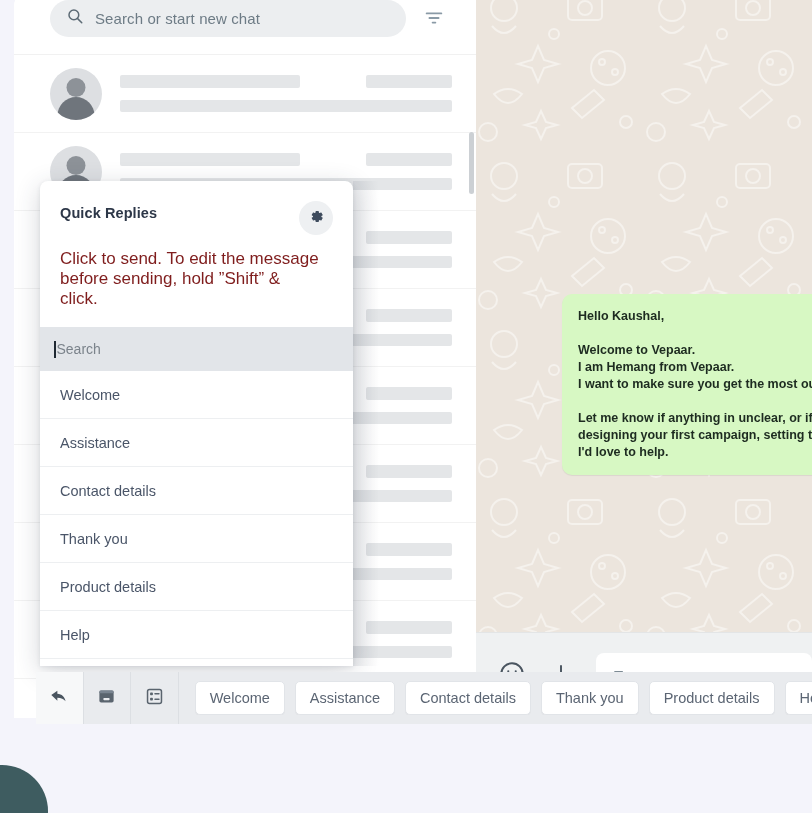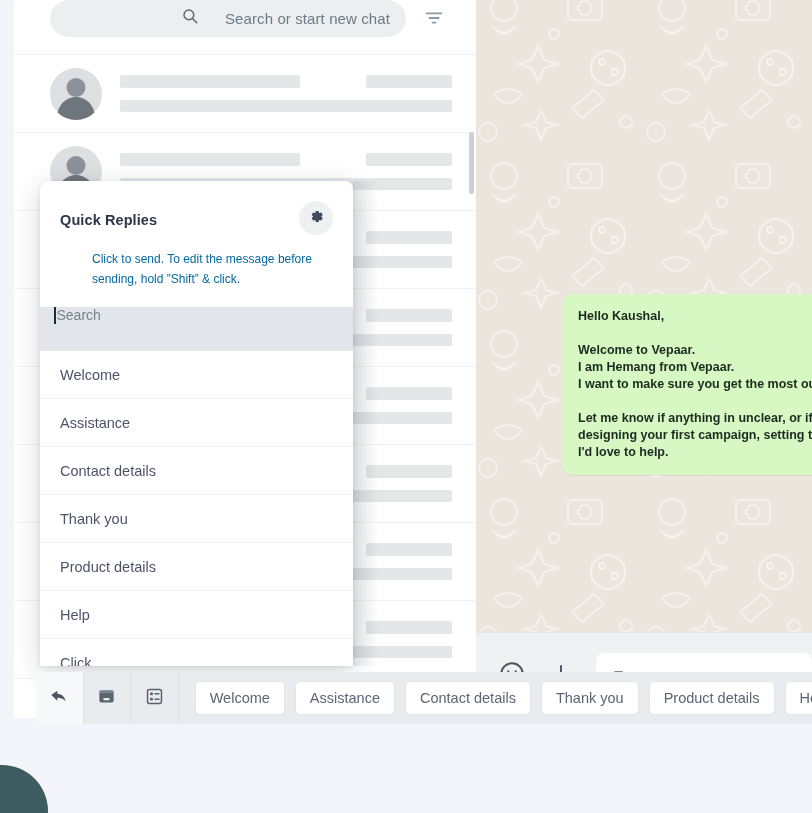--- a/index.html
+++ b/index.html
@@ -53,22 +53,21 @@
     border-bottom: 1px solid #f1f1f1;
   }
   .search-pill {
     flex: 1;
     height: 37px;
     background: #eceef0;
     border-radius: 19px;
     display: flex;
     align-items: center;
     padding: 0 16px;
-    gap: 26px;
-    justify-content: flex-end;
+    gap: 11px;
   }
   .search-pill .ph {
     font-size: 15px;
     color: #6d7b85;
     letter-spacing: .1px;
   }
   .filter-btn {
     width: 40px; height: 40px;
     display: flex; align-items: center; justify-content: center;
     margin-left: 8px;
@@ -188,50 +187,50 @@
     z-index: 30;
     overflow: hidden;
     display: flex;
     flex-direction: column;
   }
   .qr-head {
     padding: 20px 20px 18px 20px;
   }
   .qr-title-row {
     display: flex;
-    align-items: center;
+    align-items: flex-start;
     justify-content: space-between;
     gap: 36px;
   }
   .qr-title {
     font-size: 14.5px;
     font-weight: 700;
     color: #2d3748;
     letter-spacing: .1px;
     padding-top: 4px;
   }
   .gear-btn {
     width: 34px; height: 34px;
     border-radius: 50%;
     background: #eef0f2;
     display: flex; align-items: center; justify-content: center;
     flex: 0 0 34px;
   }
   .qr-sub {
     margin-top: 14px;
-    font-size: 12px;
+    font-size: 17px;
     line-height: 20px;
-    color: #0369a1;
+    color: #7f1d1d;
     max-width: 262px;
-    margin-left: 32px;
   }
   .qr-search {
     height: 44px;
     background: #e2e5e9;
     display: flex;
+    align-items: center;
     padding-left: 14px;
     font-size: 14px;
     color: #7b838b;
     position: relative;
   }
   .caret {
     display: inline-block;
     width: 1.5px;
     height: 17px;
     background: #1f2933;

